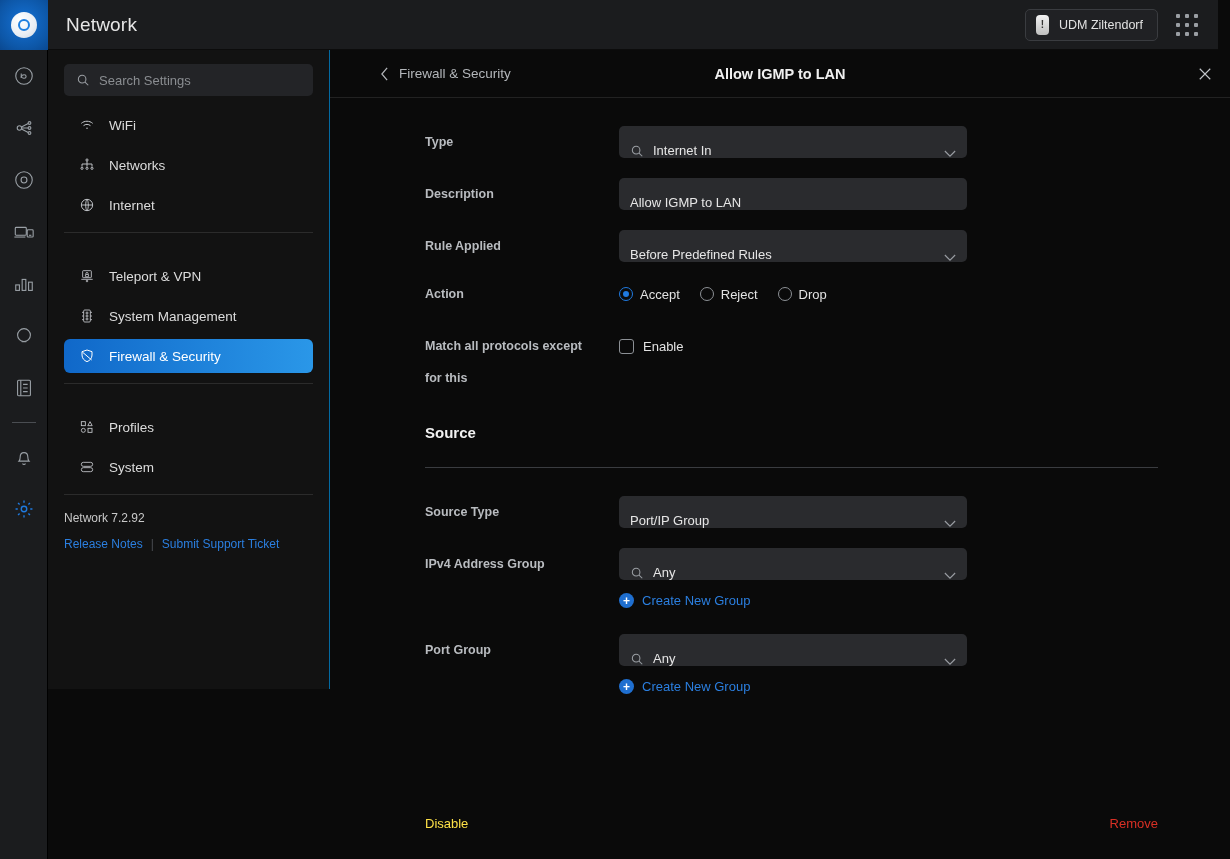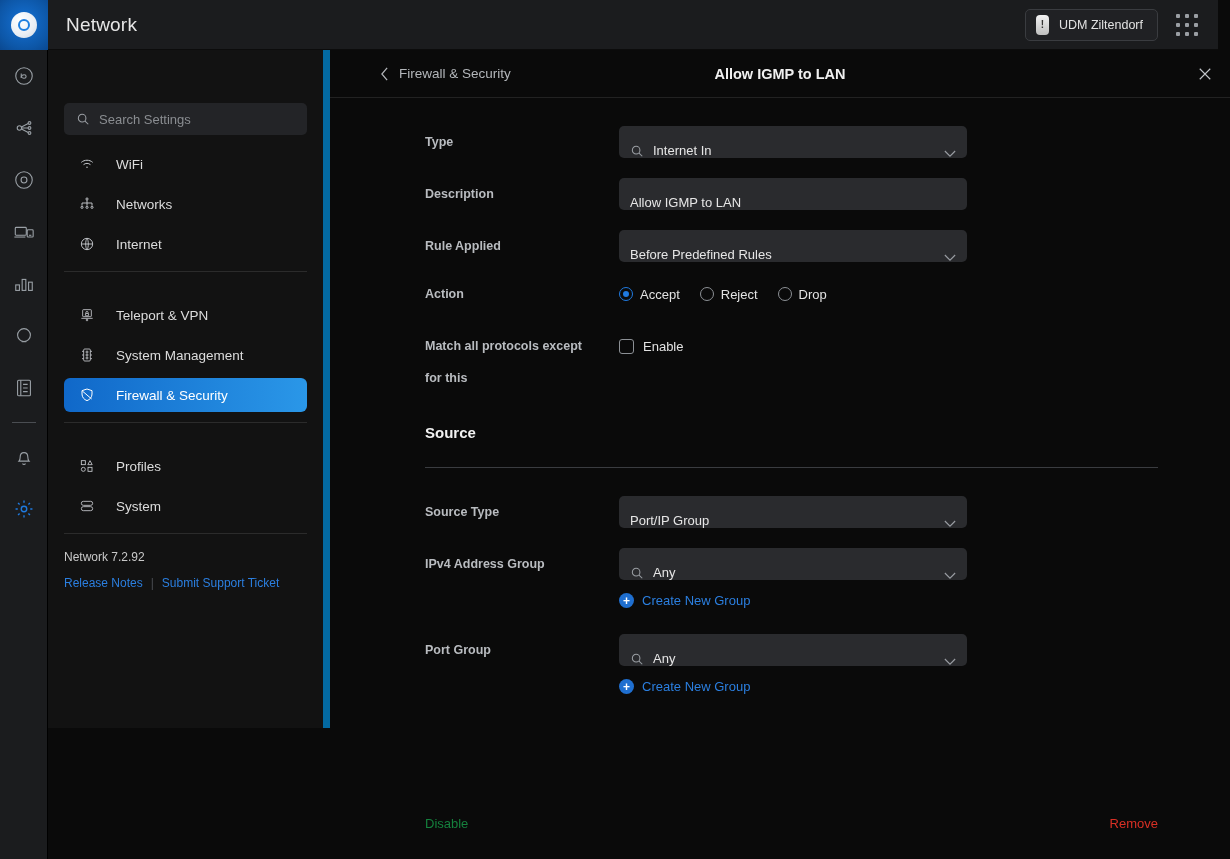--- a/index.html
+++ b/index.html
@@ -40,23 +40,22 @@
     color: #9aa0a6;
   }
   .rail-item.active { color: #1f7ae0; }
   .rail-sep { width: 24px; height: 1px; background: #4a4d52; margin: 8px 0; }
 
   
   .sidebar {
     width: 282px; height: 689px; flex: 0 0 282px;
     background: #121212;
     padding: 0 16px;
-    border-right: 7px solid #0369a1;
+    border-right: 1px solid #0369a1;
     position: relative;
-    margin-top: 39px;
   }
   .topbar {
     position: absolute; left: 48px; top: 0; right: 12px; height: 50px;
     background: #1b1c1e;
     display: flex; align-items: center;
     border-bottom: 1px solid #0c0c0c;
     z-index: 5;
   }
   .app-title {
     margin-left: 18px; font-size: 19px; font-weight: 400; color: #e6e6e6;
@@ -87,21 +86,21 @@
   }
   .search-box input {
     flex: 1; background: transparent; border: 0; outline: 0;
     color: #cfcfcf; font-size: 13px; font-family: inherit;
   }
   .search-box input::placeholder { color: #8a8d91; }
 
   .nav-group { padding-top: 12px; }
   .nav-item {
     height: 34px; border-radius: 6px;
-    display: flex; align-items: center; gap: 21px;
+    display: flex; align-items: center; gap: 14px;
     padding: 0 14px; margin-bottom: 6px;
     font-size: 13.5px; color: #dcdcdc;
   }
   .nav-item .ni { width: 17px; display:flex; align-items:center; justify-content:center; color:#c6c9cd; }
   .nav-item.active {
     background: linear-gradient(90deg, #1068c9 0%, #2a97e8 100%);
     color: #fff;
   }
   .nav-item.active .ni { color: #fff; }
   .nav-sep { height: 1px; background: #2b2b2b; margin: 10px 0 14px; }
@@ -163,21 +162,21 @@
   .plus-circle {
     width: 15px; height: 15px; border-radius: 50%; background: #1f6fd0;
     display:flex; align-items:center; justify-content:center;
     color:#fff; font-size:12px; line-height:1; font-weight:700;
   }
 
   .panel-footer {
     position: absolute; left: 0; right: 0; bottom: 0; height: 72px;
     display: flex; align-items: center; padding: 0 72px 0 95px;
   }
-  .btn-disable { font-size: 13px; color: #15803d; }
+  .btn-disable { font-size: 13px; color: #fde047; }
   .btn-remove { font-size: 13px; color: #d93025; margin-left: auto; }
   svg { display: block; }
 </style>
 </head>
 <body>
 
 <div class="app">
 
   <div class="rail">
     <div class="rail-logo">

